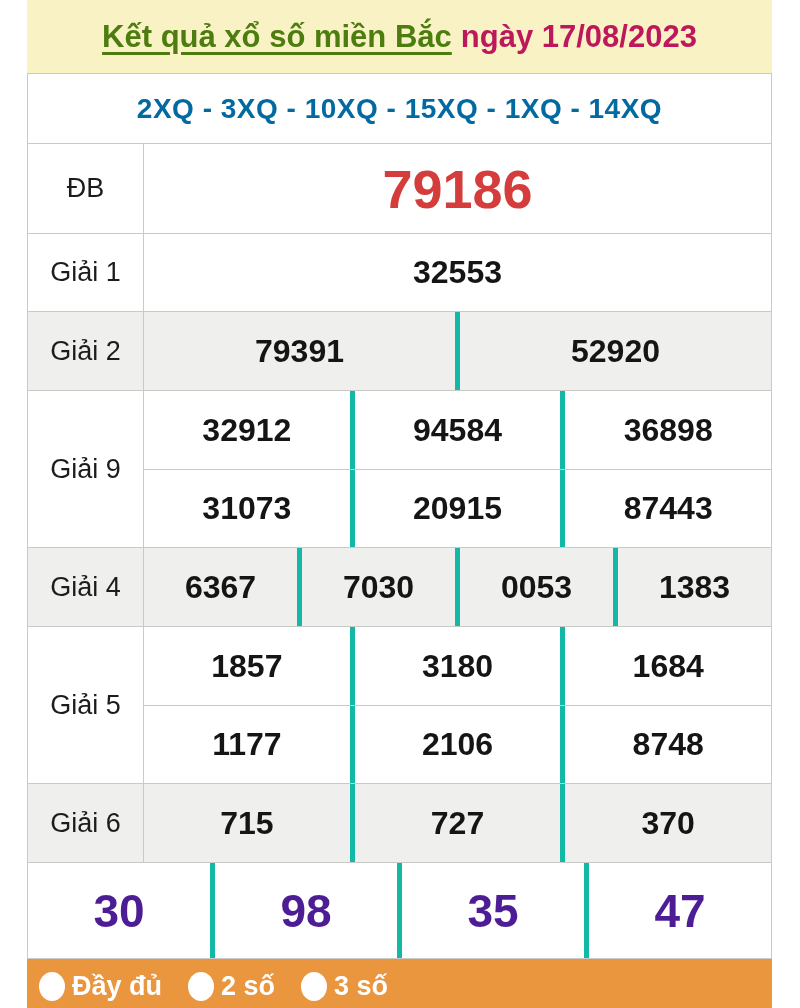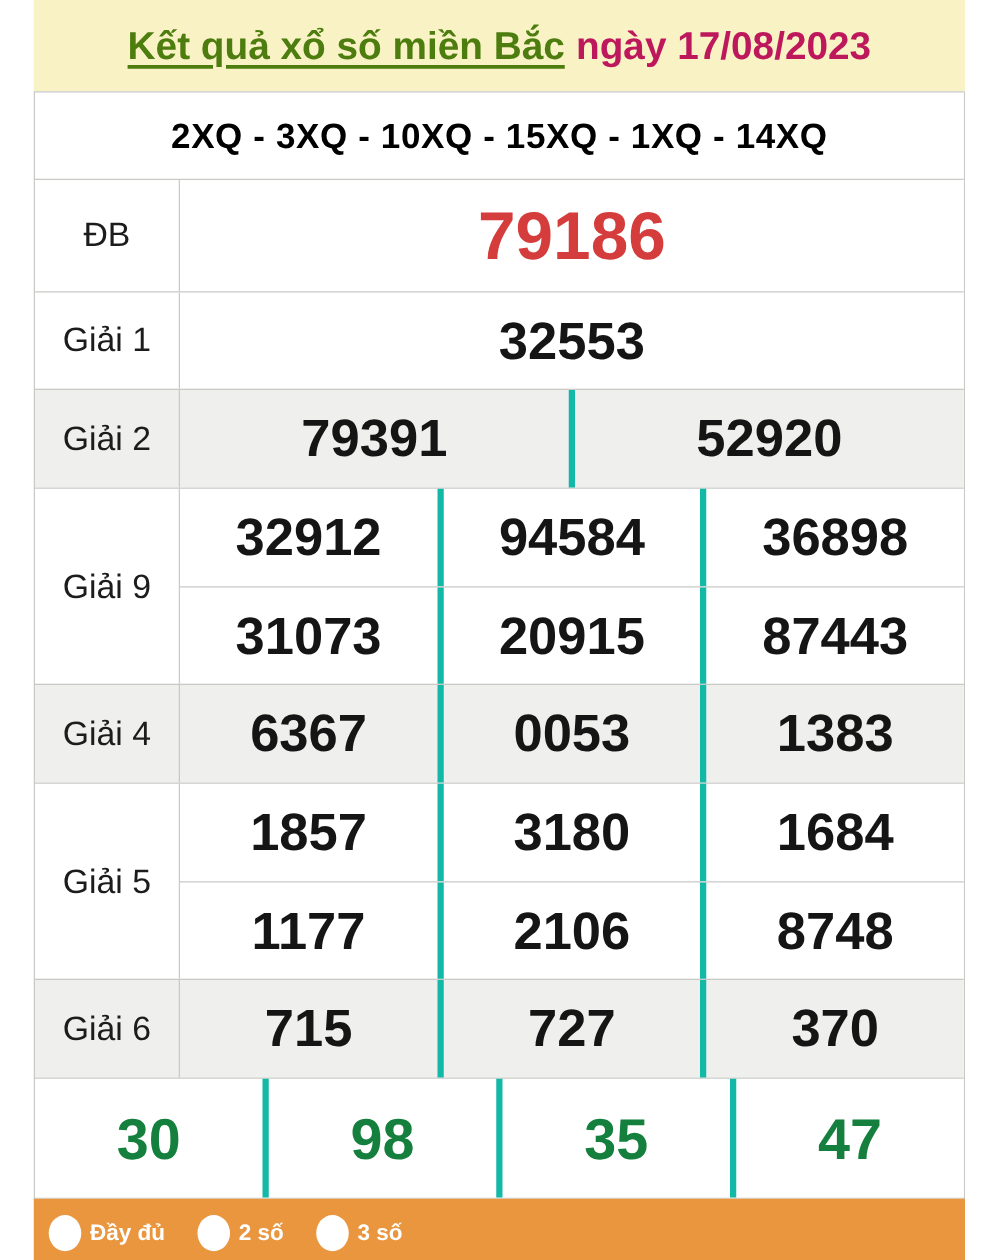--- a/index.html
+++ b/index.html
@@ -10,47 +10,47 @@
   
   .banner { height:73px; background:#F8F2C4; display:flex; align-items:center;
             justify-content:center; white-space:nowrap; }
   .banner .title-link { color:#4d7c0f; font-weight:bold; font-size:31px;
             text-decoration:underline; text-underline-offset:5px; cursor:pointer; }
   .banner .title-date { color:#be185d; font-weight:bold; font-size:31px; margin-left:9px; }
 
   
   .board { border:1px solid #C9C9C6; border-top:none; background:#ffffff; }
   .subheader { height:70px; display:flex; align-items:center; justify-content:center;
-               border-top:1px solid #C9C9C6; color:#000000; font-weight:bold;
+               border-top:1px solid #C9C9C6; color:#0369a1; font-weight:bold;
                font-size:28px; letter-spacing:.5px; background:#ffffff; }
 
   .row { display:flex; border-top:1px solid #C9C9C6; background:#ffffff; }
   .row.alt { background:#EFEFED; }
   .row .label { width:116px; flex:none; display:flex; align-items:center;
                 justify-content:center; font-size:27px; color:#1c1c1c;
                 border-right:1px solid #C9C9C6; }
   .row .lines { flex:1; display:flex; flex-direction:column; }
   .row .line  { display:flex; height:78px; }
   .row .line + .line { border-top:1px solid #C9C9C6; }
   .cell { flex:1; display:flex; align-items:center; justify-content:center;
-          font-weight:bold; font-size:42px; color:#151515; }
+          font-weight:bold; font-size:32px; color:#151515; }
   .cell + .cell { border-left:5px solid #14b8a6; }
 
   .row-db .line { height:89px; }
   .row-db .cell { color:#D43D3B; font-size:54px; }
   .row-g1 .line { height:77px; }
   .row-g7 .line { height:95px; }
-  .row-g7 .cell { color:#15803d; font-size:46px; }
+  .row-g7 .cell { color:#4c1d95; font-size:46px; }
 
   
   .filterbar { height:55px; background:#E9963F; display:flex; align-items:center;
                padding-left:12px; gap:26px; }
   .filter-option { display:flex; align-items:center; gap:7px; cursor:pointer; }
   .radio-dot { width:26px; height:29px; border-radius:50%; background:#ffffff; flex:none; }
-  .filter-option .opt-label { color:#ffffff; font-weight:bold; font-size:18px; }
+  .filter-option .opt-label { color:#ffffff; font-weight:bold; font-size:27px; }
 </style>
 </head>
 <body>
 
 <div class="page">
 
   <div class="banner">
     <span class="title-link">Kết quả xổ số miền Bắc</span>
     <span class="title-date">ngày 17/08/2023</span>
   </div>
@@ -101,20 +101,21 @@
           <div class="cell">87443</div>
         </div>
       </div>
     </div>
 
     <div class="row alt">
       <div class="label">Giải 4</div>
       <div class="lines">
         <div class="line">
           <div class="cell">6367</div>
+          <div class="cell">7030</div>
           <div class="cell">0053</div>
           <div class="cell">1383</div>
         </div>
       </div>
     </div>
 
     <div class="row">
       <div class="label">Giải 5</div>
       <div class="lines">
         <div class="line">

